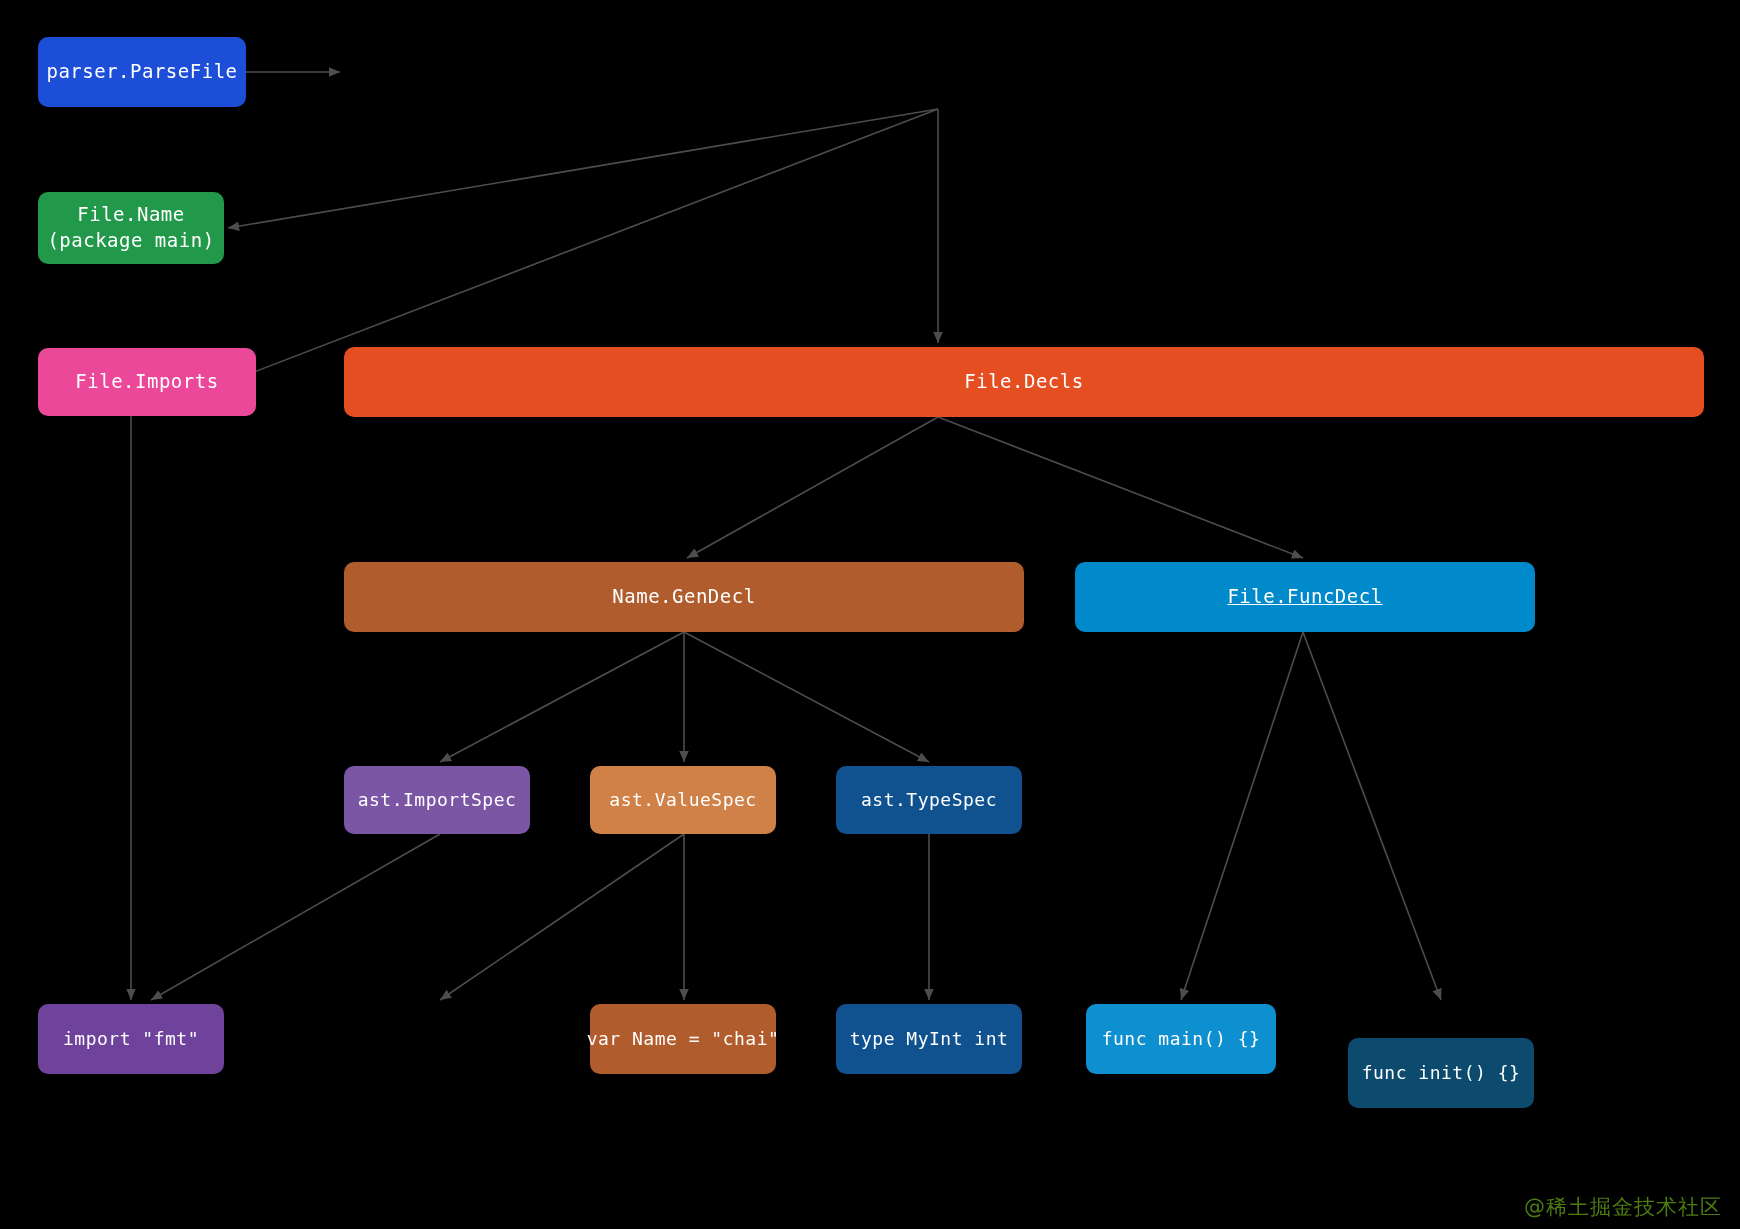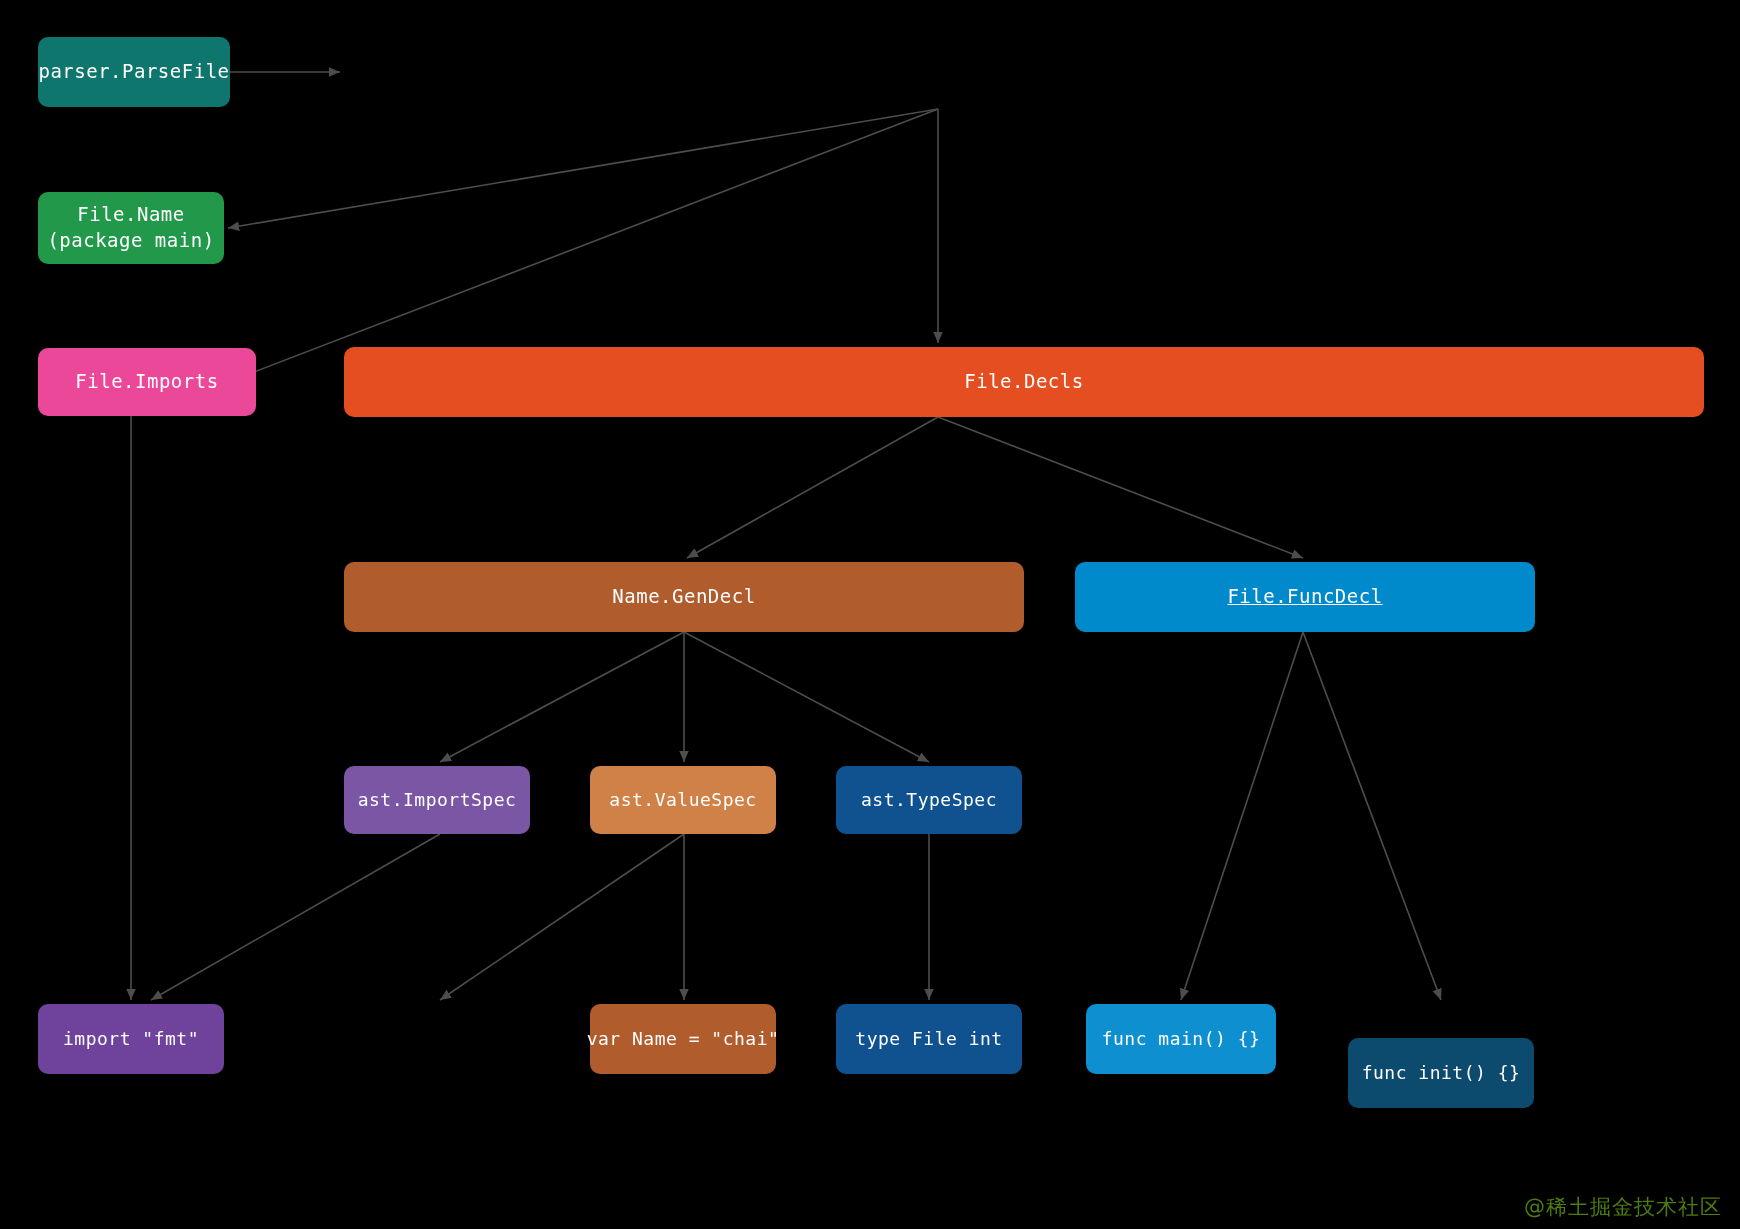--- a/index.html
+++ b/index.html
@@ -78,31 +78,31 @@
         <path d="M 684,632 L 929,762" fill="none" stroke="#4d4d4d" stroke-width="1.6" marker-end="url(#arrow)"></path>
         <path d="M 440,834 L 151,1000" fill="none" stroke="#4d4d4d" stroke-width="1.6" marker-end="url(#arrow)"></path>
         <path d="M 684,834 L 440,1000" fill="none" stroke="#4d4d4d" stroke-width="1.6" marker-end="url(#arrow)"></path>
         <path d="M 684,834 L 684,1000" fill="none" stroke="#4d4d4d" stroke-width="1.6" marker-end="url(#arrow)"></path>
         <path d="M 929,834 L 929,1000" fill="none" stroke="#4d4d4d" stroke-width="1.6" marker-end="url(#arrow)"></path>
         <path d="M 1303,632 L 1181,1000" fill="none" stroke="#4d4d4d" stroke-width="1.6" marker-end="url(#arrow)"></path>
         <path d="M 1303,632 L 1441,1000" fill="none" stroke="#4d4d4d" stroke-width="1.6" marker-end="url(#arrow)"></path>
       </g>
   </svg>
 
-  <div class="node" style="left: 38px; top: 37px; width: 192px; height: 70px; background: #0f766e;">parser.ParseFile</div>
+  <div class="node" style="left: 38px; top: 37px; width: 208px; height: 70px; background: #1d4ed8;">parser.ParseFile</div>
   <div class="node" style="left: 38px; top: 192px; width: 186px; height: 72px; background: rgb(34, 152, 74);">File.Name
 (package main)</div>
   <div class="node" style="left: 38px; top: 348px; width: 218px; height: 68px; background: #ec4899;">File.Imports</div>
   <div class="node" style="left: 344px; top: 347px; width: 1360px; height: 70px; background: rgb(229, 78, 33);">File.Decls</div>
   <div class="node" style="left: 344px; top: 562px; width: 680px; height: 70px; background: rgb(176, 92, 44);">Name.GenDecl</div>
   <div class="node" style="left: 1075px; top: 562px; width: 460px; height: 70px; background: rgb(0, 137, 203); text-decoration: underline;">File.FuncDecl</div>
   <div class="node small" style="left: 344px; top: 766px; width: 186px; height: 68px; background: rgb(123, 86, 165);">ast.ImportSpec</div>
   <div class="node small" style="left: 590px; top: 766px; width: 186px; height: 68px; background: rgb(207, 129, 72);">ast.ValueSpec</div>
   <div class="node small" style="left: 836px; top: 766px; width: 186px; height: 68px; background: rgb(16, 82, 143);">ast.TypeSpec</div>
   <div class="node small" style="left: 38px; top: 1004px; width: 186px; height: 70px; background: rgb(111, 66, 156);">import "fmt"</div>
   <div class="node small" style="left: 590px; top: 1004px; width: 186px; height: 70px; background: rgb(176, 92, 44);">var Name = "chai"</div>
-  <div class="node small" style="left: 836px; top: 1004px; width: 186px; height: 70px; background: rgb(16, 82, 143);">type File int</div>
+  <div class="node small" style="left: 836px; top: 1004px; width: 186px; height: 70px; background: rgb(16, 82, 143);">type MyInt int</div>
   <div class="node small" style="left: 1086px; top: 1004px; width: 190px; height: 70px; background: rgb(13, 143, 208);">func main() {}</div>
   <div class="node small" style="left: 1348px; top: 1038px; width: 186px; height: 70px; background: #0c4a6e;">func init() {}</div>
 
   <div class="watermark">@稀土掘金技术社区</div>
 
 </div>
 
 </body></html>

